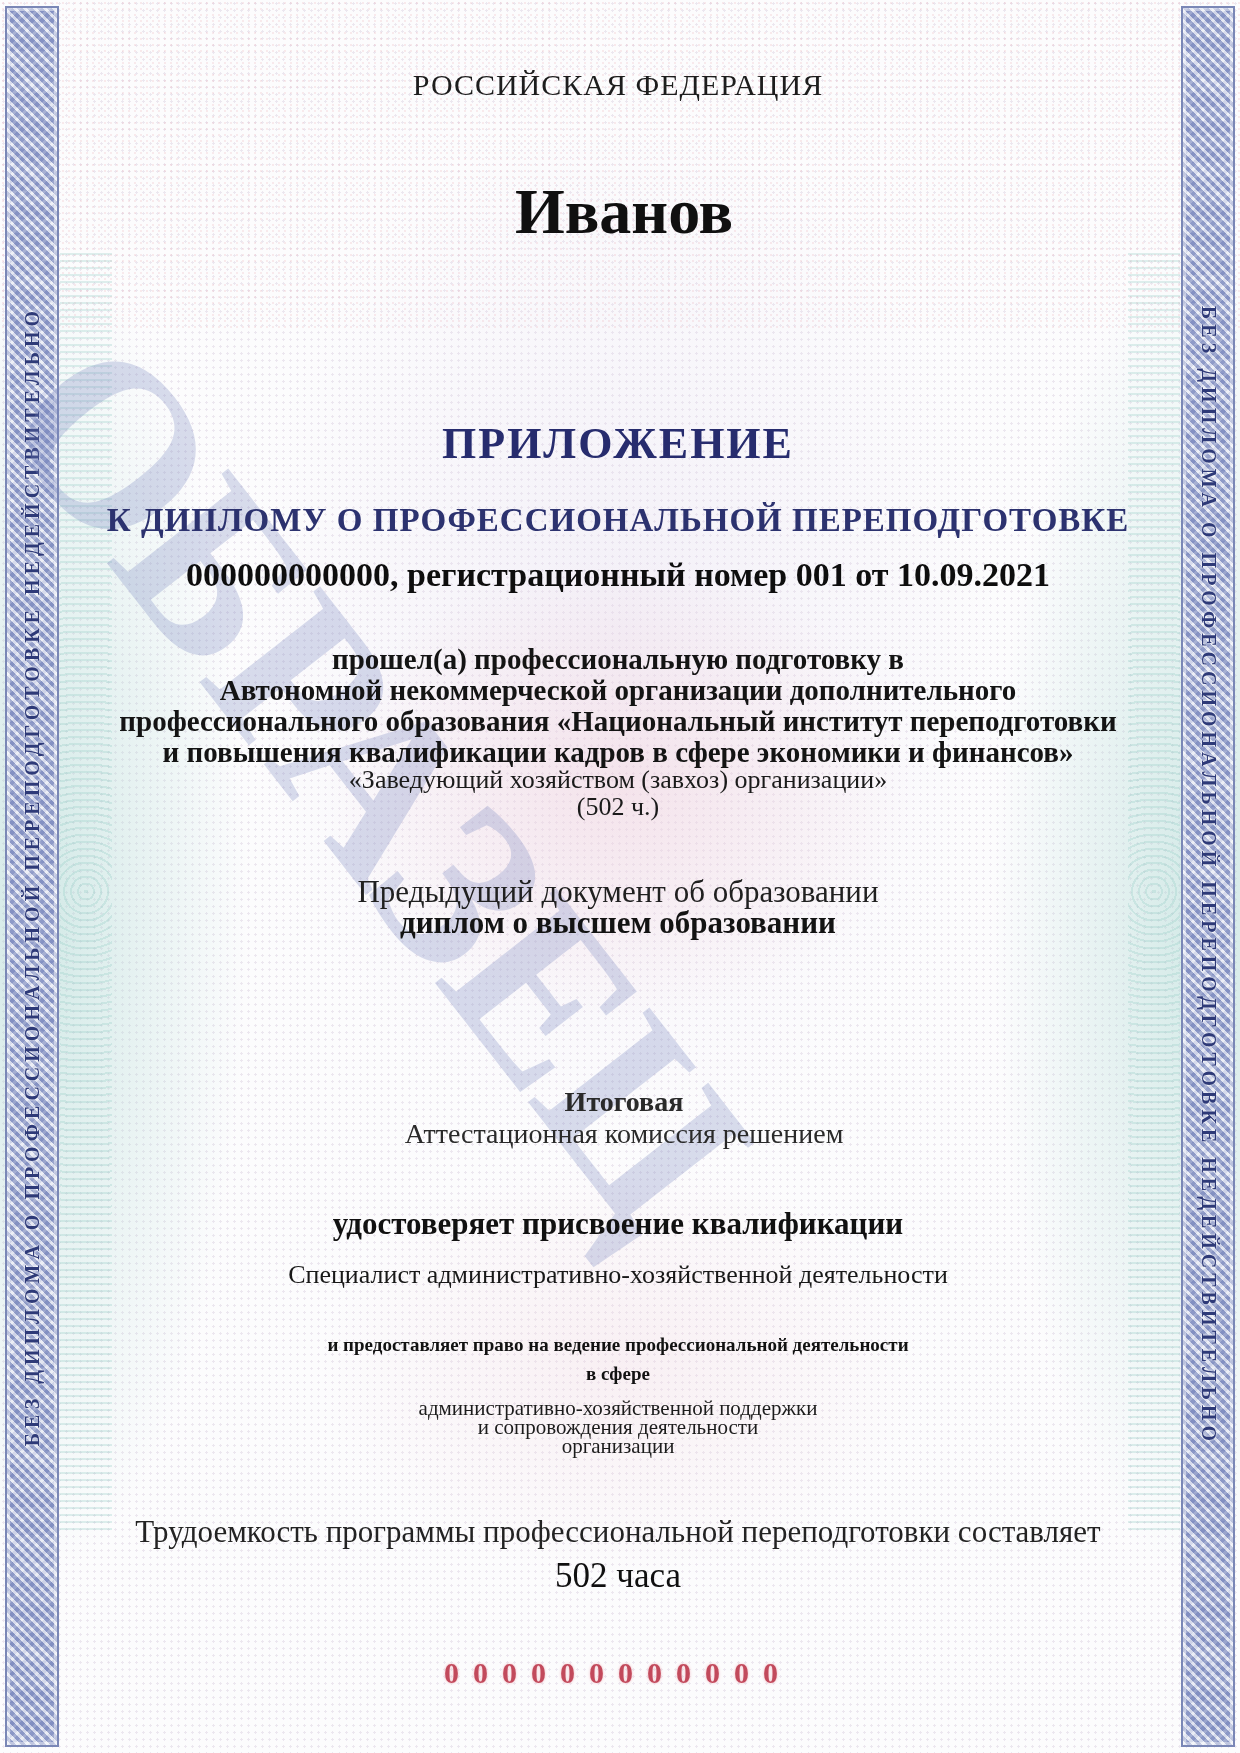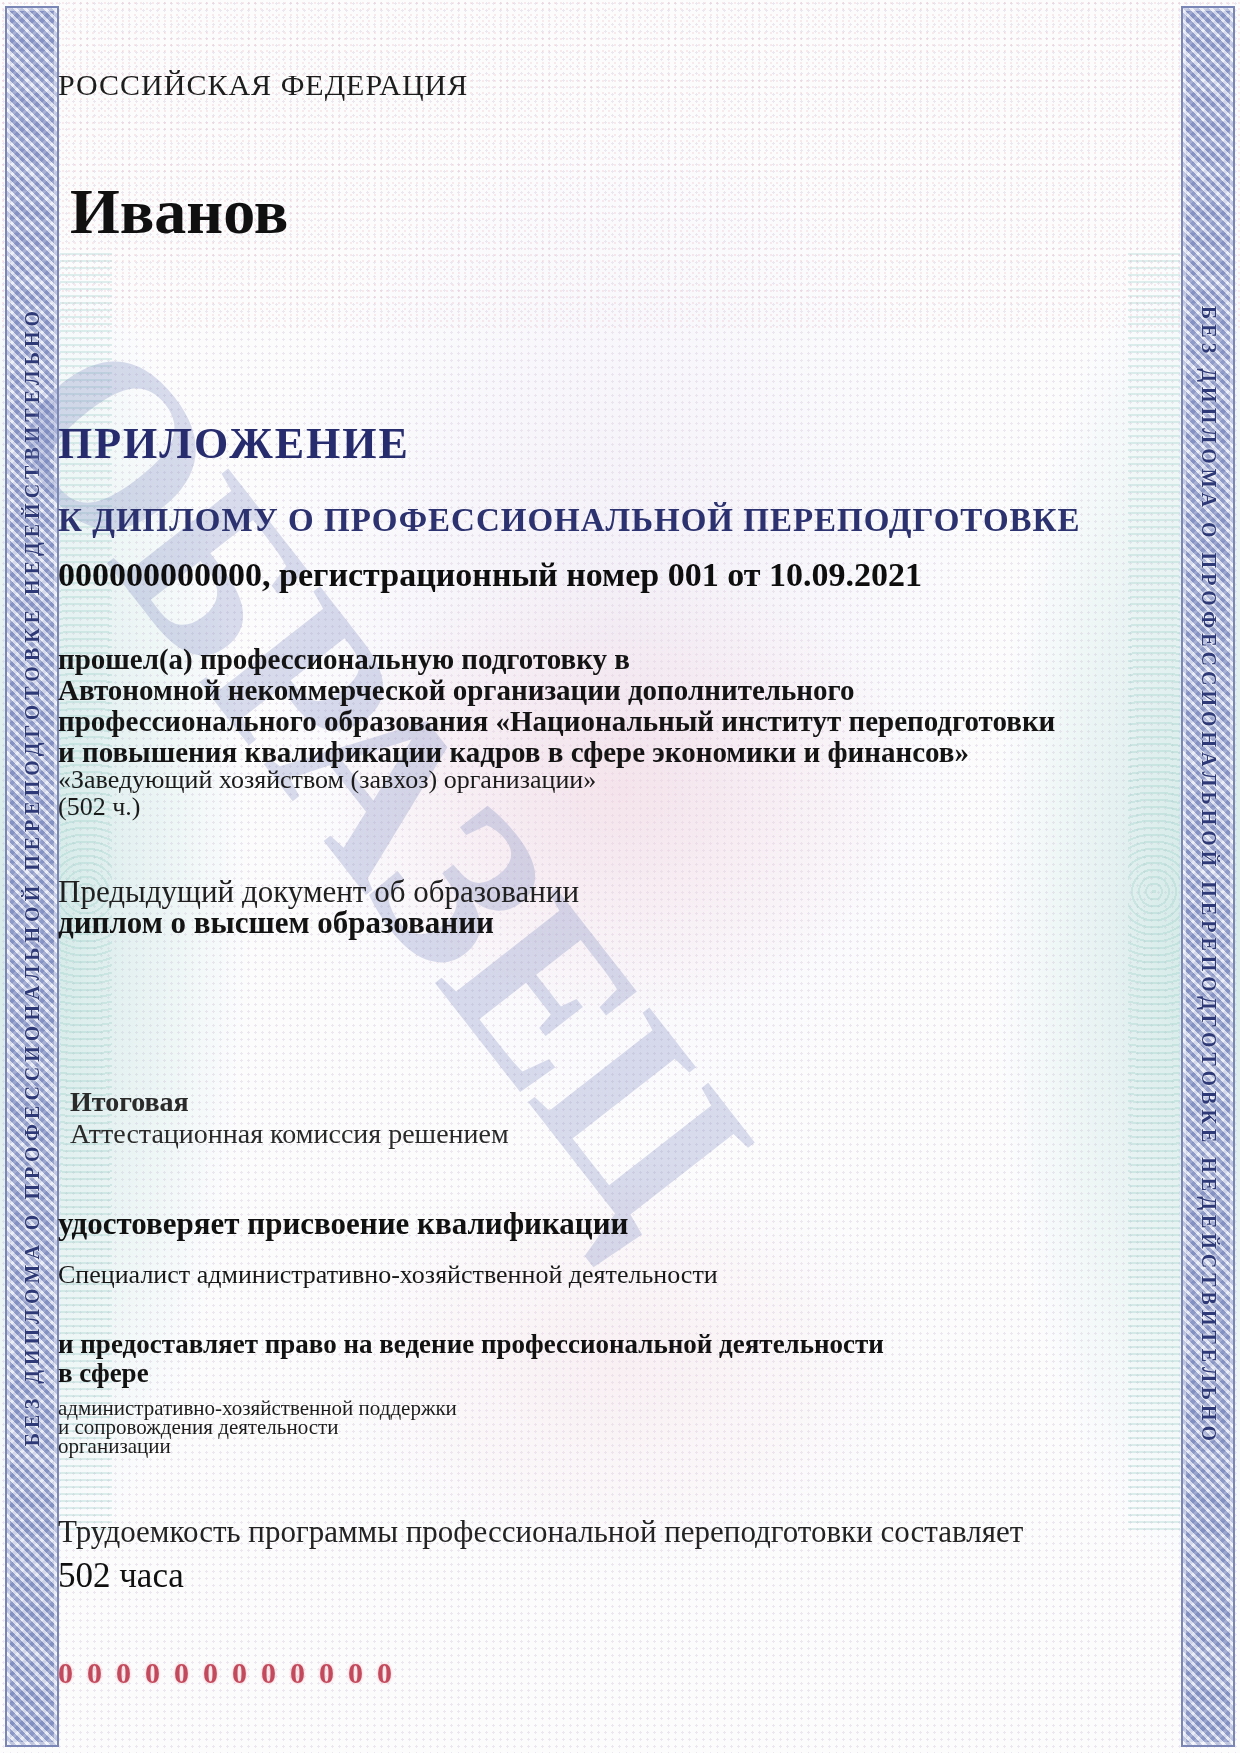--- a/index.html
+++ b/index.html
@@ -59,35 +59,35 @@
   .watermark{
     position:absolute;left:150px;top:300px;
     transform:rotate(52deg);transform-origin:0 0;
     font-family:"Liberation Serif", serif;font-weight:bold;
     font-size:235px;line-height:1;letter-spacing:-6px;
     color:rgba(118,134,190,0.28);
     white-space:nowrap;pointer-events:none;user-select:none;
   }
 
   .content{position:absolute;left:58px;right:58px;top:0;}
-  .t{position:absolute;left:0;right:4px;text-align:left;color:#161616;}
+  .t{position:absolute;left:0;right:4px;text-align:center;color:#161616;}
 
   .country{top:68px;font-size:30px;letter-spacing:1px;color:#1d1d1d;}
   .holder{top:178px;font-size:64px;font-weight:bold;line-height:1.05;color:#101010;padding-left:12px;}
   .doc-title{top:418px;font-size:44px;font-weight:bold;letter-spacing:2px;color:#272c6e;}
   .doc-subtitle{top:502px;font-size:33px;font-weight:600;letter-spacing:1px;color:#2c326f;}
   .registration{top:556px;font-size:34px;font-weight:bold;color:#0e0e0e;}
   .training{top:644px;font-size:29px;font-weight:bold;line-height:31px;color:#141414;}
   .program{top:766px;font-size:26px;line-height:27px;color:#1b1b1b;}
   .prevdoc{top:876px;font-size:31px;line-height:31px;color:#202020;}
   .prevdoc b{color:#131313;}
   .final{top:1086px;font-size:28px;line-height:32px;color:#2a2a2a;margin-left:12px;}
   .certifies{top:1206px;font-size:31px;font-weight:bold;color:#111;}
   .qualification{top:1260px;font-size:26px;color:#181818;}
-  .grants{top:1330px;font-size:27px;font-weight:bold;line-height:29px;color:#121212;}
+  .grants{top:1330px;font-size:19px;font-weight:bold;line-height:29px;color:#121212;}
   .sphere{top:1399px;font-size:21px;line-height:19px;color:#1c1c1c;letter-spacing:0;}
   .workload{top:1514px;font-size:31px;color:#232323;}
   .hours{top:1556px;font-size:35px;color:#101010;}
   .serial{
     top:1656px;font-size:30px;font-weight:bold;
     letter-spacing:14px;color:#c24a5c;
     text-shadow:0 0 3px rgba(240,170,180,0.8);
   }
 </style>
 </head>

